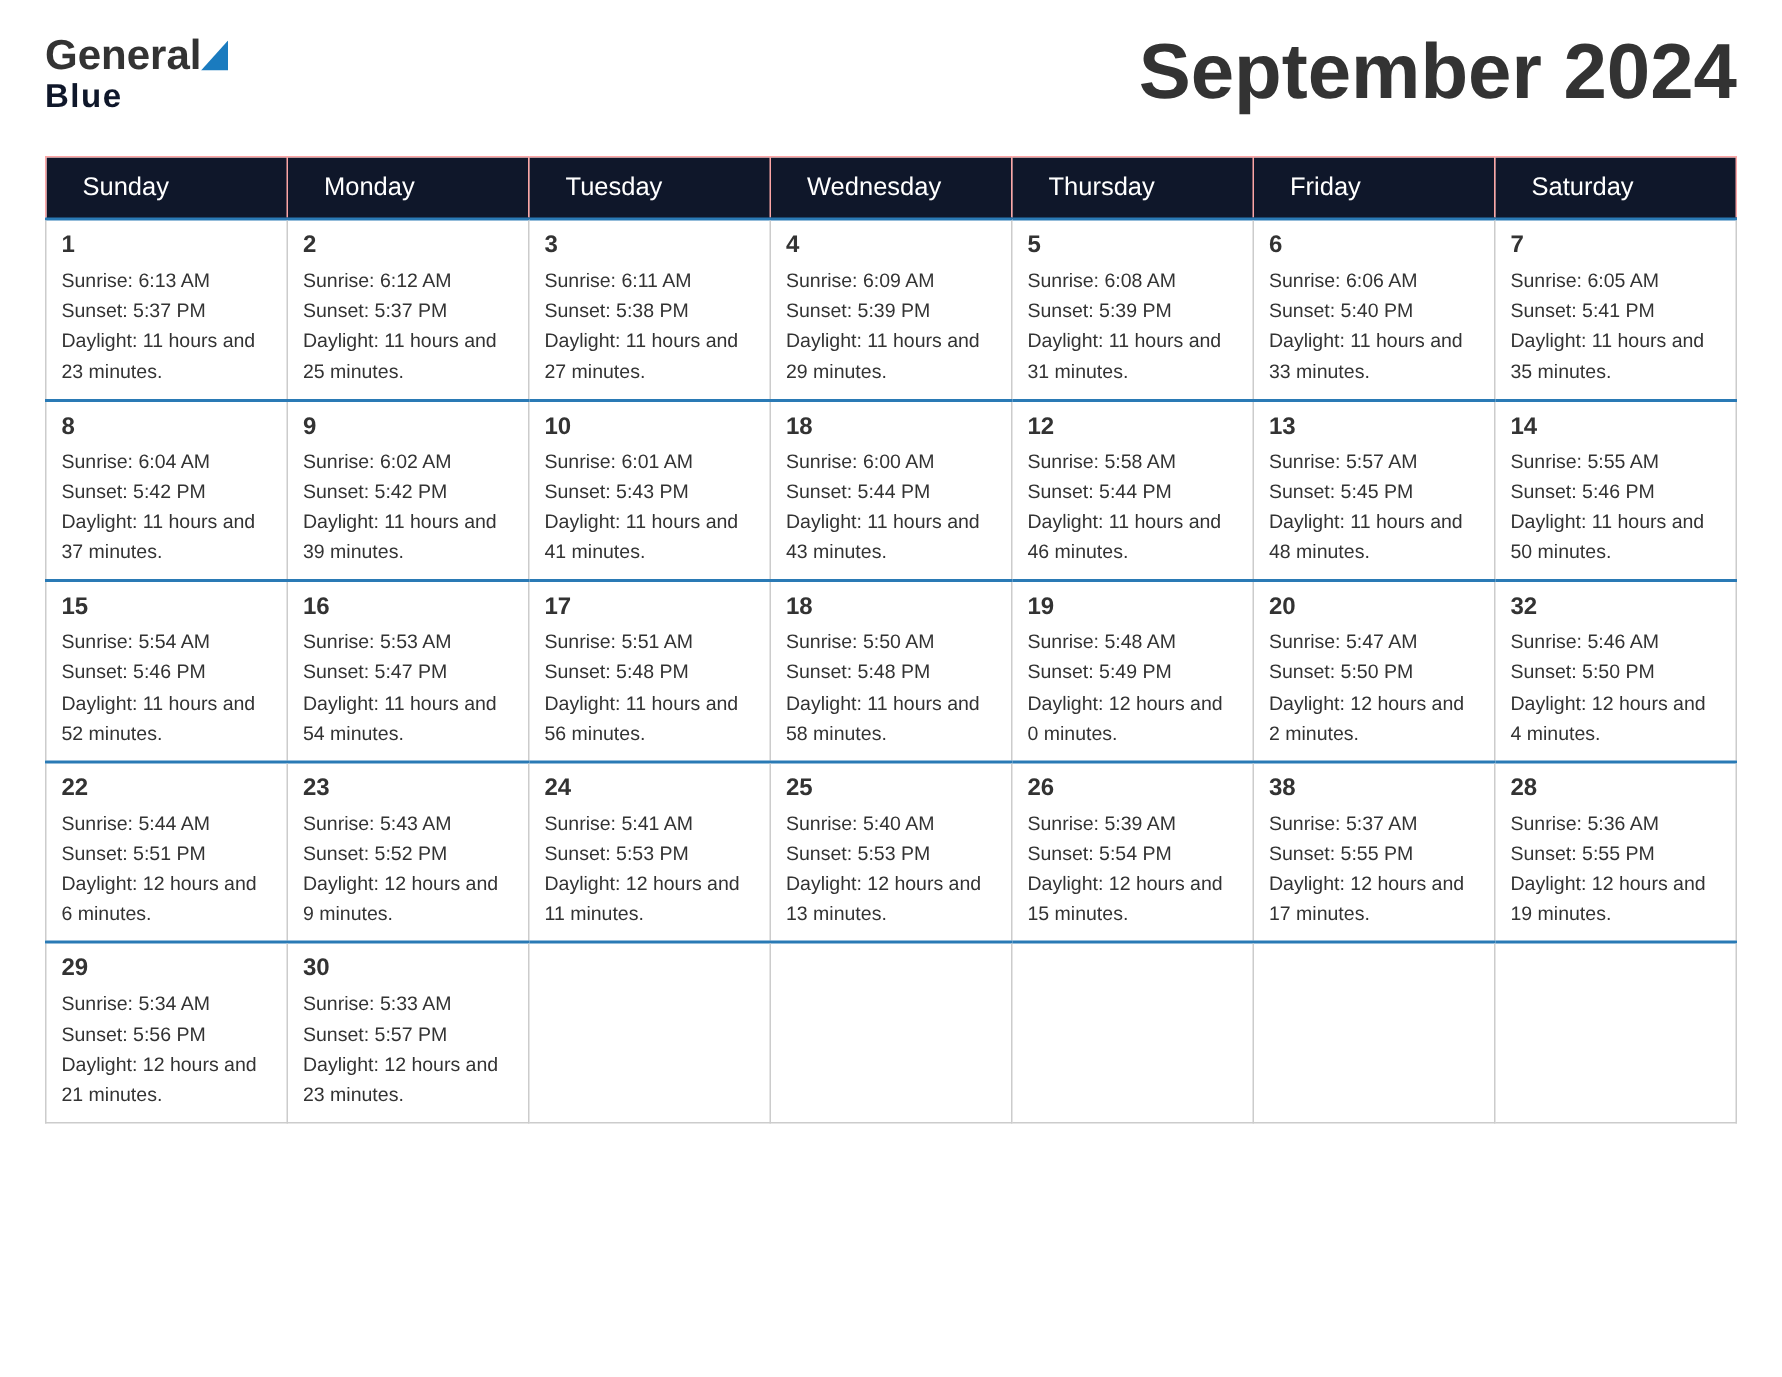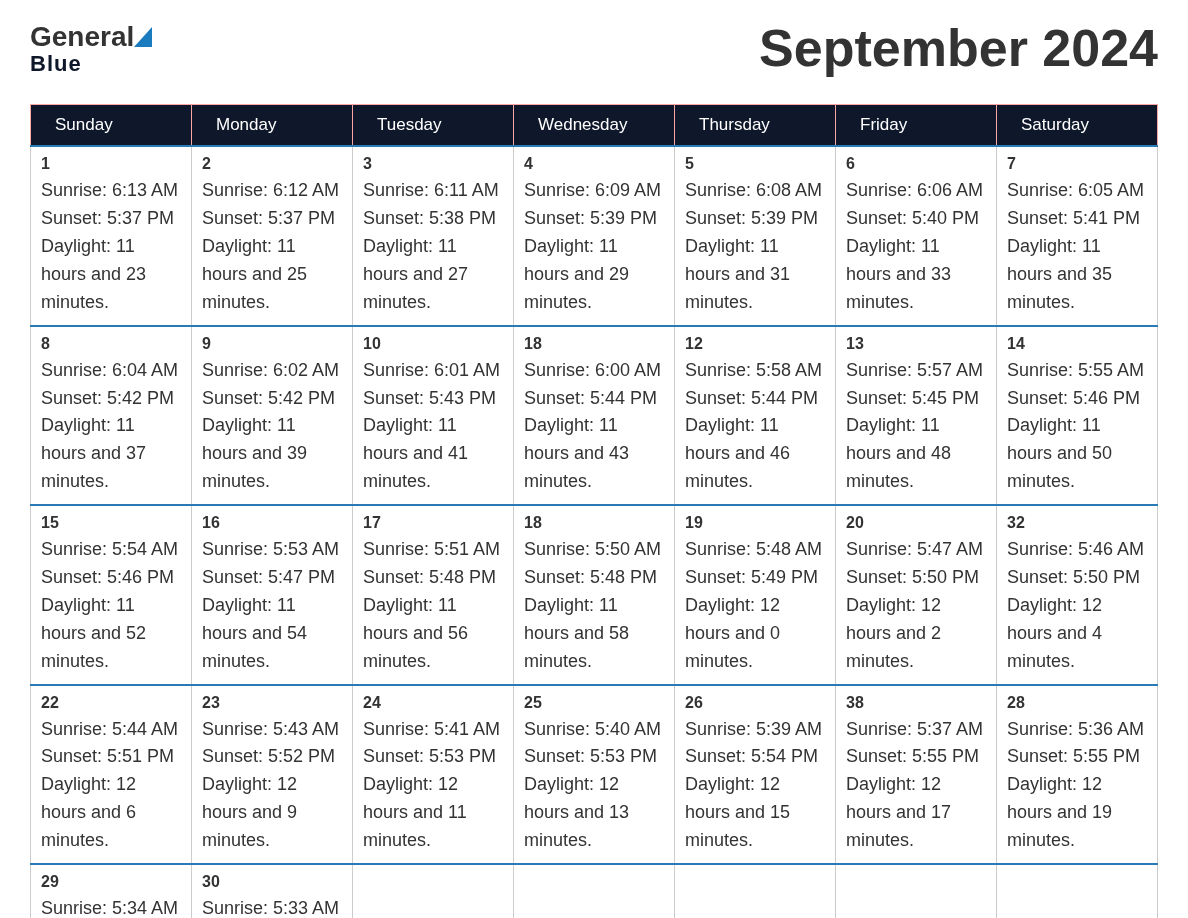--- a/index.html
+++ b/index.html
@@ -71,21 +71,21 @@
       color: #333;
     }
     .day-num {
       font-size: 16px;
       font-weight: bold;
       margin-bottom: 4px;
       display: block;
     }
     .day-info {
       line-height: 1.55;
-      font-size: 18px;
+      font-size: 13px;
     }
     tr.week-row td {
       border-top: 2px solid #2a7ab5;
     }
     .logo-row {
       display: flex;
       align-items: center;
     }
     .logo-icon {
       position: relative;

